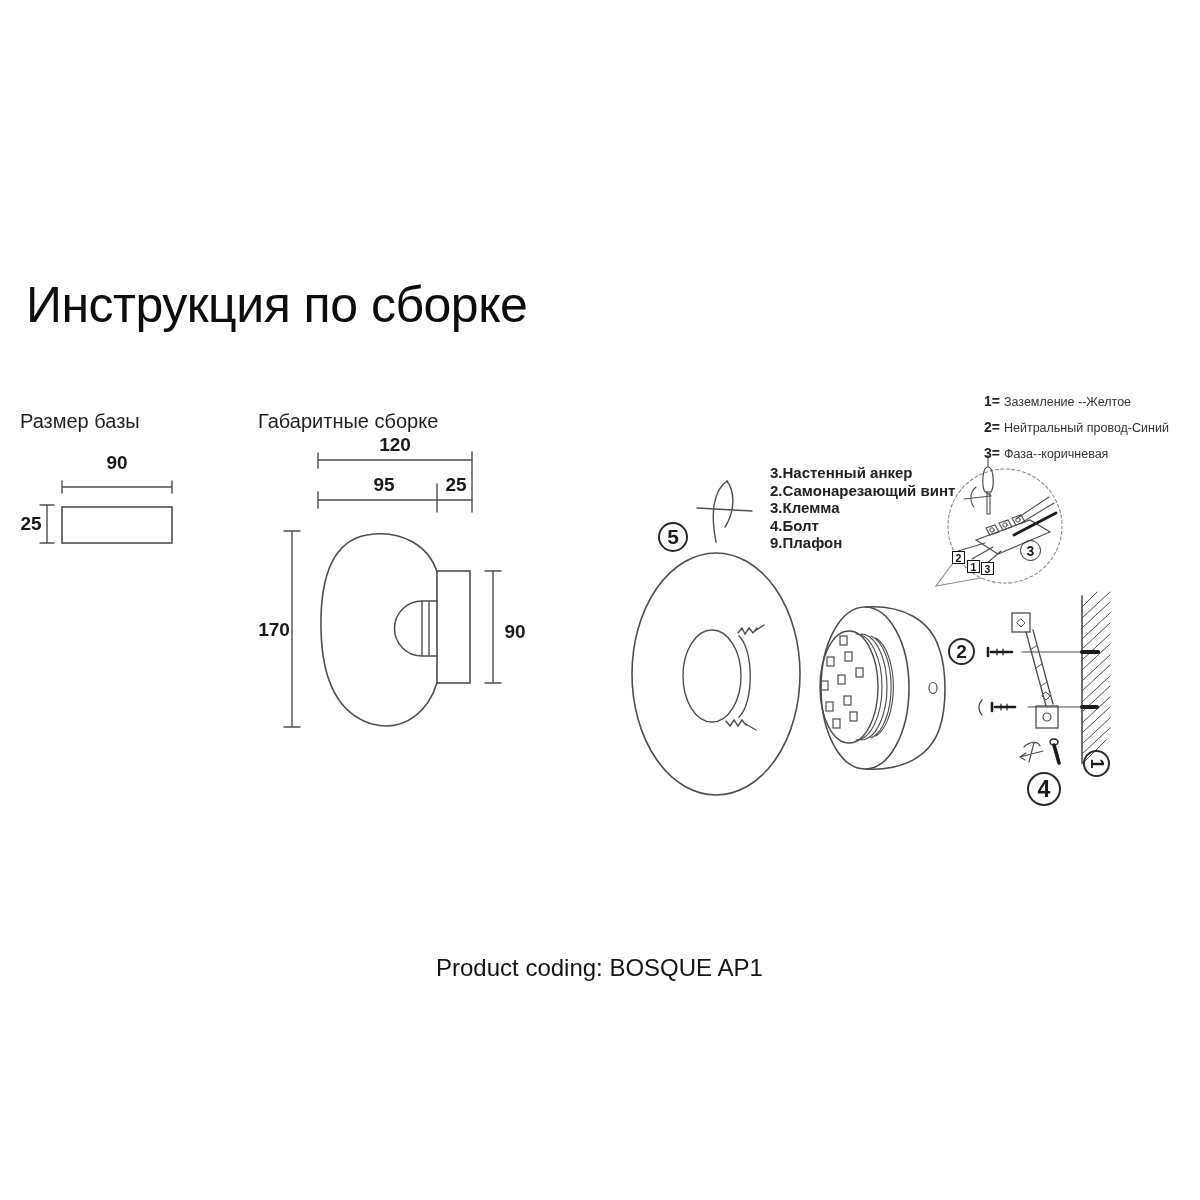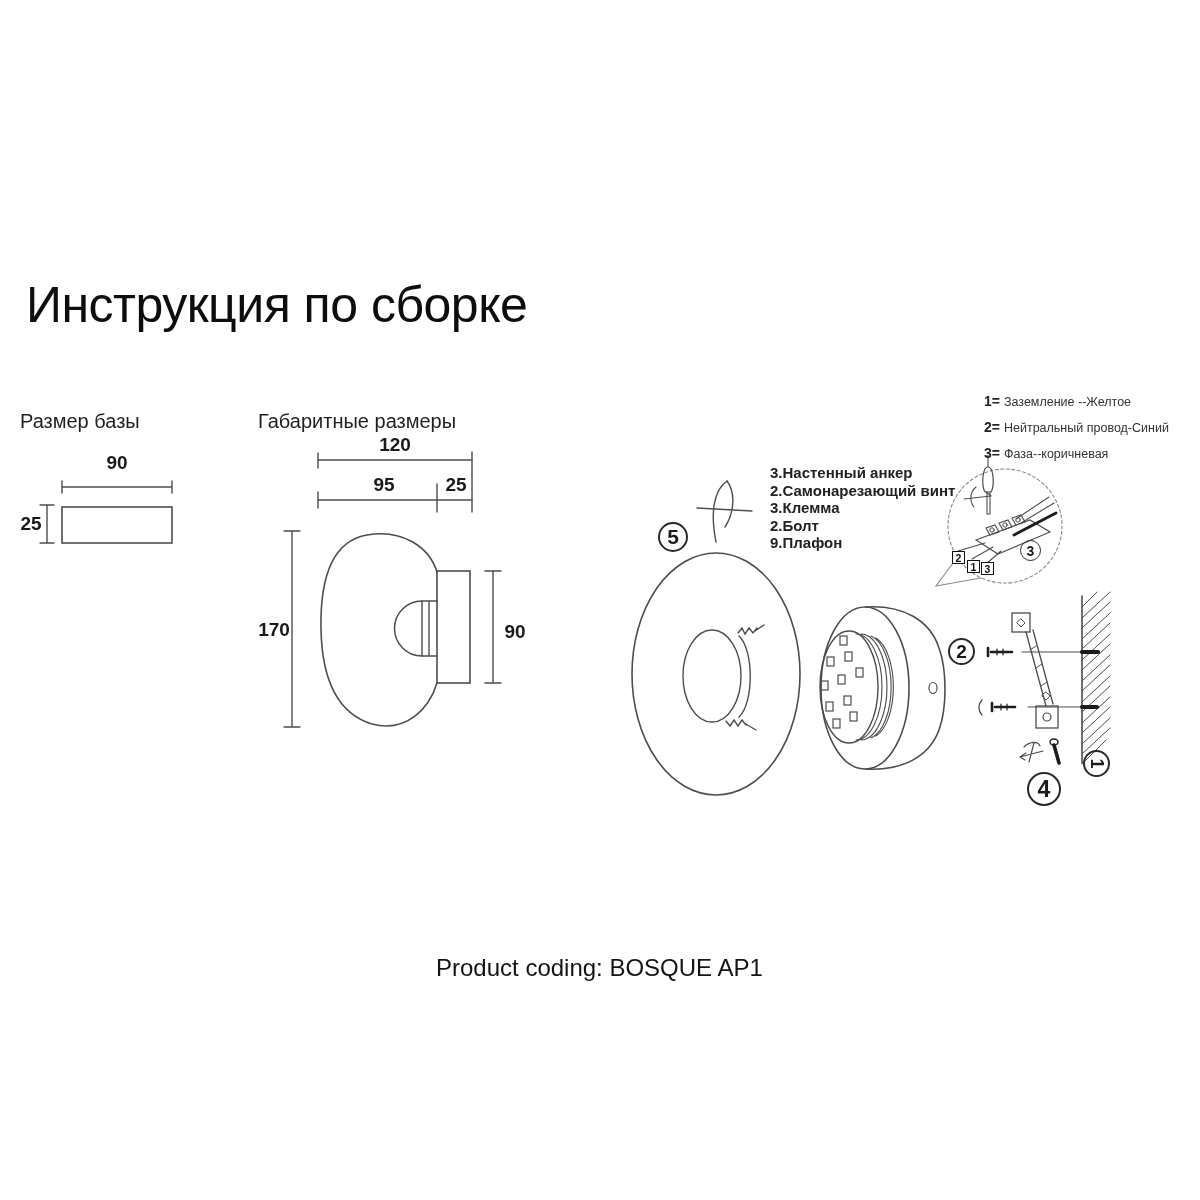--- a/index.html
+++ b/index.html
@@ -47,21 +47,21 @@
   svg.linework{position:absolute;left:0;top:0;pointer-events:none;}
 </style>
 </head>
 <body>
 
 <div class="canvas">
 
   <h1 class="title">Инструкция по сборке</h1>
 
   <div class="section-label base-label">Размер базы</div>
-  <div class="section-label overall-label">Габаритные размеры</div>
+  <div class="section-label overall-label">Габаритные сборке</div>
 
   <svg class="linework" width="1200" height="1200" viewBox="0 0 1200 1200" fill="none" stroke="#4d4d4d" stroke-width="1.4" stroke-linecap="round">
 
     <g>
       <rect x="62" y="507" width="110" height="36" stroke-width="1.6"></rect>
       <path d="M62,487 H172 M62,481 V493 M172,481 V493"></path>
       <path d="M47,505 V543 M40,505 H54 M40,543 H54"></path>
     </g>
 
     <g>
@@ -191,21 +191,21 @@
   <div class="dim" style="left:395px;top:435px;">120</div>
   <div class="dim" style="left:384px;top:475px;text-align:center;">95</div>
   <div class="dim" style="left:456px;top:475px;">25</div>
   <div class="dim" style="left:274px;top:620px;">170</div>
   <div class="dim" style="left:515px;top:622px;">90</div>
 
   <ul class="parts-list">
     <li>3.Настенный анкер</li>
     <li>2.Самонарезающий винт</li>
     <li>3.Клемма</li>
-    <li>2.Болт</li>
+    <li>4.Болт</li>
     <li>9.Плафон</li>
   </ul>
 
   <div class="legend">
     <div class="legend-row">
       <span class="num">1=</span><span class="txt">Заземление --Желтое</span>
     </div>
     <div class="legend-row">
       <span class="num">2=</span><span class="txt">Нейтральный провод-Синий</span>
     </div>

